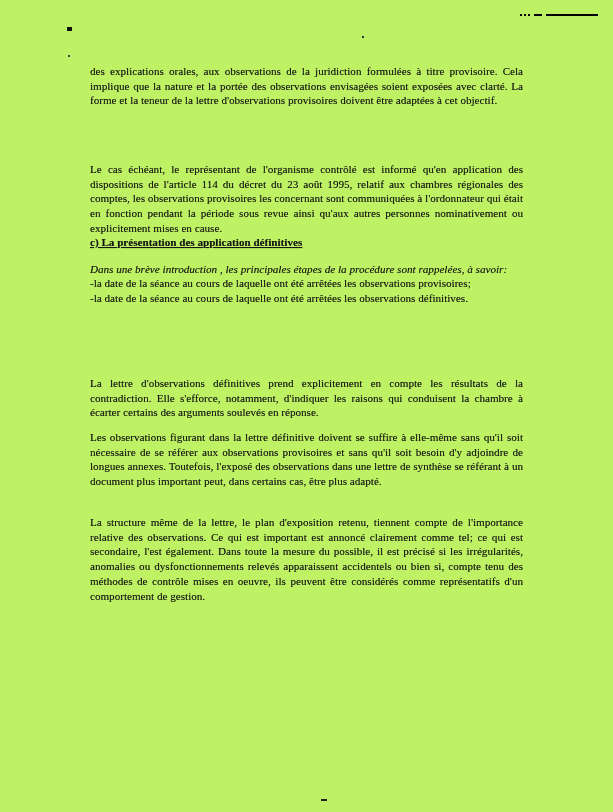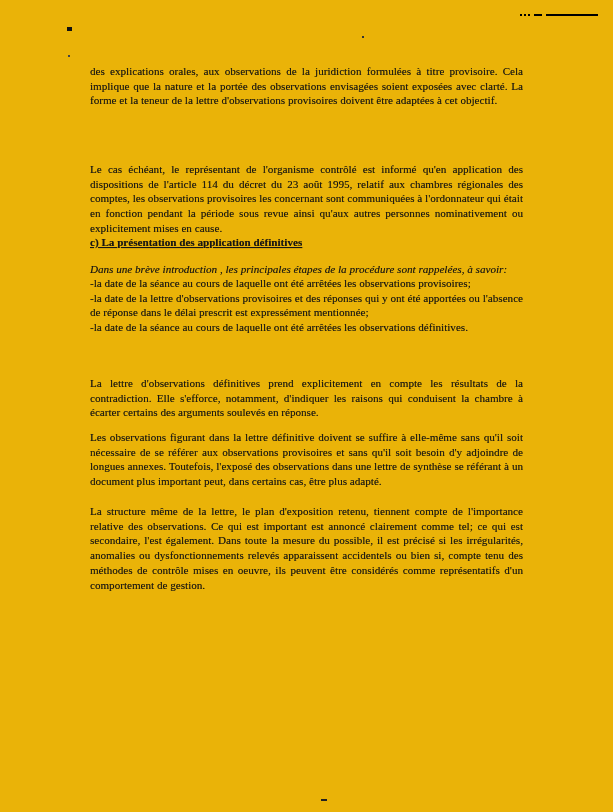--- a/index.html
+++ b/index.html
@@ -4,21 +4,21 @@
 <style>
   html, body {
     margin: 0;
     padding: 0;
     background: #ffffff;
   }
   .page {
     position: relative;
     width: 613px;
     height: 812px;
-    background: #eab308;
+    background: #bef264;
     overflow: hidden;
     font-family: "Liberation Serif", "DejaVu Serif", serif;
     color: #161616;
   }
   .block {
     position: absolute;
     left: 90px;
     width: 433px;
     font-size: 11px;
     line-height: 14.7px;
@@ -33,21 +33,21 @@
     top: 235px;
     font-weight: bold;
     text-decoration: underline;
     text-align: left;
   }
   .intro { top: 262px; font-style: italic; }
   .list { top: 276px; }
   .list .list-item { margin: 0; }
   .p3 { top: 376px; }
   .p4 { top: 430px; }
-  .p5 { top: 504px; }
+  .p5 { top: 515px; }
 
   
   .mark { position: absolute; background: #111; }
   .mark-topleft-square { left: 67px; top: 27px; width: 5px; height: 4px; }
   .mark-topleft-dot { left: 68px; top: 55px; width: 2px; height: 2px; background:#444; }
   .mark-topcenter-dot { left: 362px; top: 36px; width: 2px; height: 2px; background:#333; }
   .mark-bottom-dash { left: 321px; top: 799px; width: 6px; height: 2px; background:#222; }
   .mark-topright {
     position: absolute;
     left: 520px;
@@ -79,21 +79,20 @@
   <p class="block p1">des explications orales, aux observations de la juridiction formulées à titre provisoire. Cela implique que la nature et la portée des observations envisagées soient exposées avec clarté. La forme et la teneur de la lettre d'observations provisoires doivent être adaptées à cet objectif.</p>
 
   <p class="block p2">Le cas échéant, le représentant de l'organisme contrôlé est informé qu'en application des dispositions de l'article 114 du décret du 23 août 1995, relatif aux chambres régionales des comptes, les observations provisoires les concernant sont communiquées à l'ordonnateur qui était en fonction pendant la période sous revue ainsi qu'aux autres personnes nominativement ou explicitement mises en cause.</p>
 
   <h2 class="block heading">c) La présentation des application définitives</h2>
 
   <p class="block intro">Dans une brève introduction , les principales étapes de la procédure sont rappelées, à savoir:</p>
 
   <div class="block list">
     <p class="list-item">-la date de la séance au cours de laquelle ont été arrêtées les observations provisoires;</p>
-    <p class="list-item">-la date de la lettre d'observations provisoires et des réponses qui y ont été apportées ou l'absence de réponse dans le délai prescrit est expressément mentionnée;</p>
     <p class="list-item">-la date de la séance au cours de laquelle ont été arrêtées les observations définitives.</p>
   </div>
 
   <p class="block p3">La lettre d'observations définitives prend explicitement en compte les résultats de la contradiction. Elle s'efforce, notamment, d'indiquer les raisons qui conduisent la chambre à écarter certains des arguments soulevés en réponse.</p>
 
   <p class="block p4">Les observations figurant dans la lettre définitive doivent se suffire à elle-même sans qu'il soit nécessaire de se référer aux observations provisoires et sans qu'il soit besoin d'y adjoindre de longues annexes. Toutefois, l'exposé des observations dans une lettre de synthèse se référant à un document plus important peut, dans certains cas, être plus adapté.</p>
 
   <p class="block p5">La structure même de la lettre, le plan d'exposition retenu, tiennent compte de l'importance relative des observations. Ce qui est important est annoncé clairement comme tel; ce qui est secondaire, l'est également. Dans toute la mesure du possible, il est précisé si les irrégularités, anomalies ou dysfonctionnements relevés apparaissent accidentels ou bien si, compte tenu des méthodes de contrôle mises en oeuvre, ils peuvent être considérés comme représentatifs d'un comportement de gestion.</p>
 
 </div>

